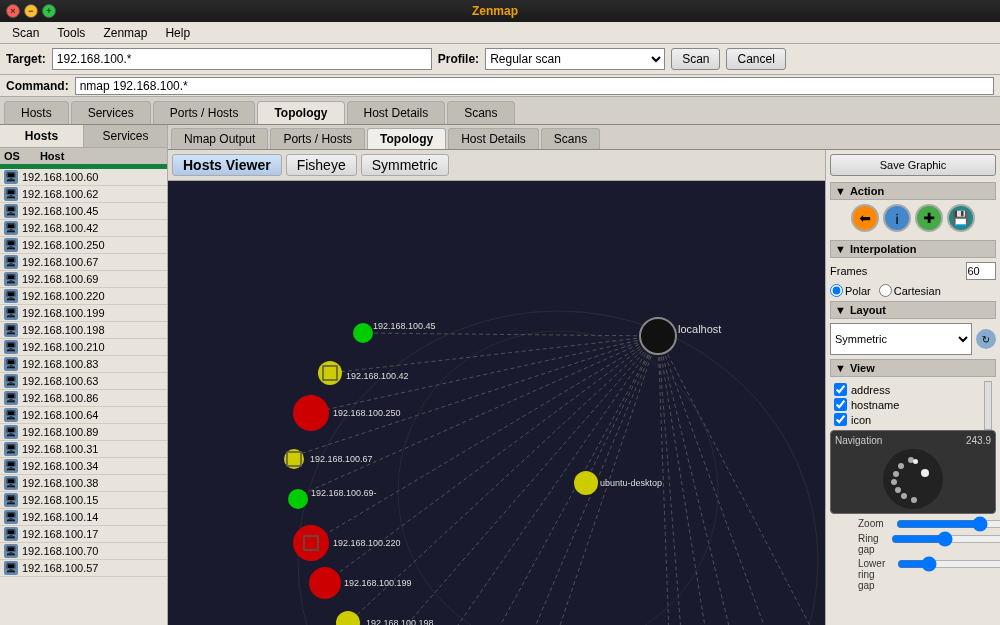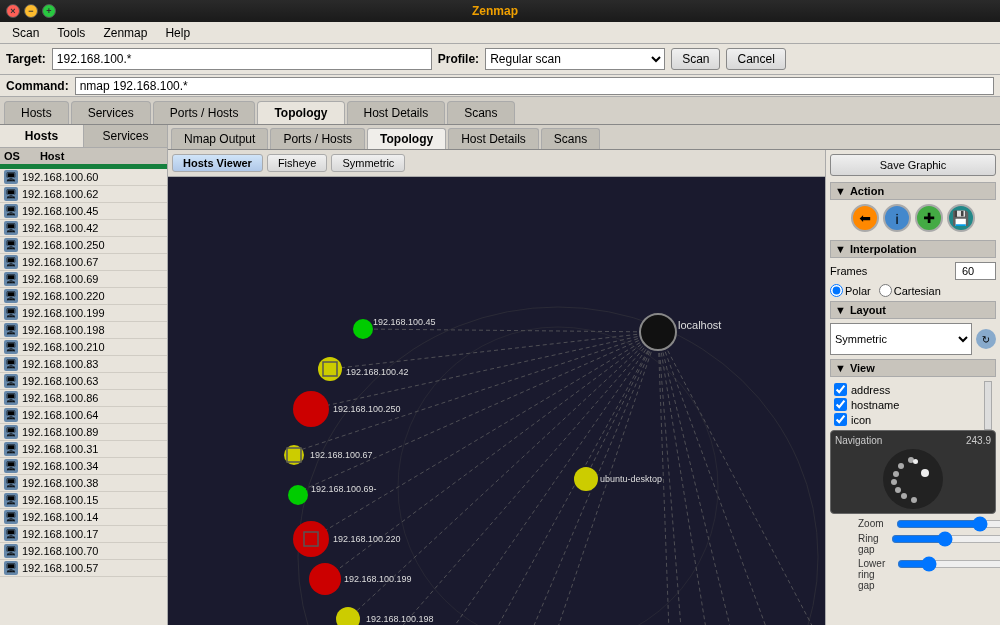--- a/index.html
+++ b/index.html
@@ -274,21 +274,21 @@
     .action-icon.green { background: #44aa44; }
     .action-icon.teal { background: #228888; }
 
     .ctrl-row {
       display: flex;
       align-items: center;
       justify-content: space-between;
       margin-bottom: 4px;
     }
     .ctrl-input {
-      width: 41px;
+      width: 30px;
       height: 18px;
       border: 1px solid #888;
       font-size: 11px;
       text-align: center;
       background: white;
     }
     .radio-group { display: flex; gap: 8px; align-items: center; margin-bottom: 4px; }
     .radio-label { font-size: 11px; display: flex; align-items: center; gap: 2px; }
 
     .layout-row {
@@ -356,21 +356,21 @@
     
     #viewer-btns {
       display: flex;
       padding: 4px;
       gap: 4px;
       border-bottom: 1px solid #aaa;
       background: #e0dcd4;
     }
     .viewer-btn {
       padding: 2px 10px;
-      font-size: 11px;
+      font-size: 14px;
       cursor: pointer;
       border: 1px solid #aaa;
       border-radius: 3px;
       background: linear-gradient(to bottom, #f0f0f0, #d8d8d8);
     }
     .viewer-btn.active { background: linear-gradient(to bottom, #d0e4f8, #b0c8e8); font-weight: bold; }
 
     
     #topo-svg {
       width: 100%;

